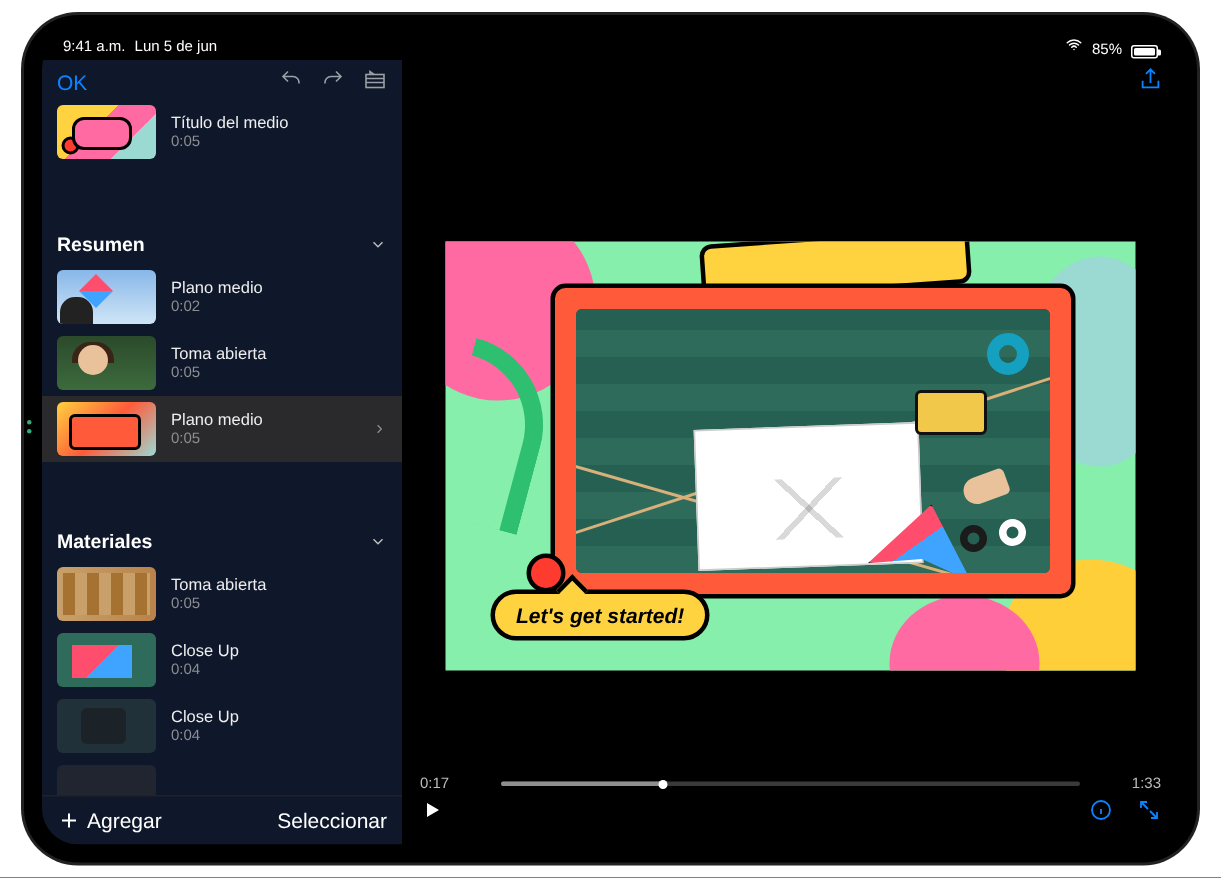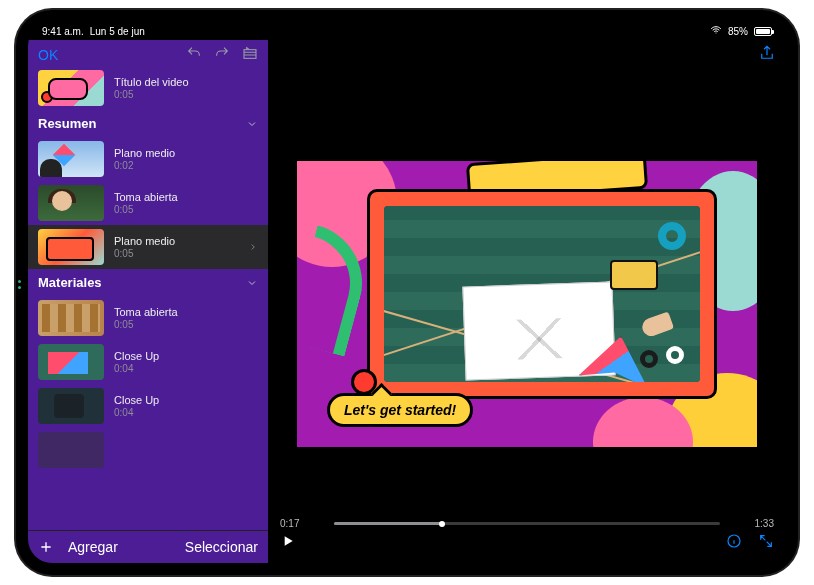--- a/index.html
+++ b/index.html
@@ -1,56 +1,56 @@
 <!DOCTYPE html>
 <html><head>
 <meta charset="utf-8">
 <style>
   * { margin: 0; padding: 0; box-sizing: border-box; font-family: -apple-system, BlinkMacSystemFont, "Helvetica Neue", sans-serif; }
   body { width: 814px; height: 585px; background: #fff; display: flex; align-items: center; justify-content: center; }
   .device-frame { width: 782px; height: 565px; background: #000; border-radius: 36px; padding: 12px; position: relative; box-shadow: 0 0 0 2px #222; }
   .screen { width: 100%; height: 100%; background: #000; border-radius: 24px; overflow: hidden; display: flex; flex-direction: column; }
   .status-bar { height: 18px; display: flex; align-items: center; justify-content: space-between; padding: 0 14px; color: #fff; font-size: 10px; }
-  .status-left, .status-right { display: flex; align-items: center; gap: 6px; }
+  .status-left, .status-right { display: flex; align-items: flex-end; gap: 6px; }
   .battery-shell { width: 18px; height: 9px; border: 1px solid #fff; border-radius: 2px; position: relative; display: inline-block; }
   .battery-shell::after { content: ""; position: absolute; right: -3px; top: 2px; width: 2px; height: 4px; background: #fff; border-radius: 0 1px 1px 0; }
   .battery-fill { position: absolute; inset: 1px; background: #fff; border-radius: 1px; }
 
   .app { flex: 1; display: flex; min-height: 0; }
 
   
-  .sidebar { width: 240px; background: #4c1d95; display: flex; flex-direction: column; color: #fff; }
+  .sidebar { width: 240px; background: #0f172a; display: flex; flex-direction: column; color: #fff; }
   .sb-top { display: flex; align-items: center; justify-content: space-between; padding: 4px 10px 0 10px; height: 26px; }
   .sb-ok { color: #0a84ff; font-size: 14px; }
   .sb-tools { display: flex; gap: 12px; align-items: center; }
   .sb-tools svg { width: 16px; height: 16px; fill: none; stroke: #9aa0a6; stroke-width: 1.6; }
   .project-title { font-size: 13px; font-weight: 600; padding: 4px 10px 6px; }
-  .section-title { font-size: 13px; font-weight: 600; padding: 6px 10px; display: flex; align-items: center; justify-content: space-between; }
+  .section-title { font-size: 13px; font-weight: 600; padding: 6px 10px; display: flex; align-items: center; justify-content: space-between; margin-top: 39px; }
   .section-title svg { width: 12px; height: 12px; fill: none; stroke: #bbb; stroke-width: 2; }
 
   .clip-list { list-style: none; overflow: auto; flex: 1; }
   .clip-row { display: flex; align-items: center; gap: 10px; padding: 4px 10px; height: 44px; }
   .clip-row.selected { background: #2a2a2c; }
   .thumb { width: 66px; height: 36px; border-radius: 4px; background: #333; flex: 0 0 auto; position: relative; overflow: hidden; }
   .clip-meta { flex: 1; min-width: 0; }
   .clip-label { font-size: 11px; color: #eee; line-height: 1.1; }
   .clip-dur { font-size: 10px; color: #8e8e93; }
   .chev { width: 10px; height: 10px; stroke: #8e8e93; fill: none; stroke-width: 2; flex: 0 0 auto; }
 
   .sb-bottom { display: flex; align-items: center; justify-content: space-between; padding: 8px 10px; border-top: 1px solid #222; }
-  .sb-add { display: flex; align-items: center; gap: 14px; color: #fff; font-size: 14px; }
+  .sb-add { display: flex; align-items: center; gap: 4px; color: #fff; font-size: 14px; }
   .sb-add svg { width: 16px; height: 16px; stroke: #fff; stroke-width: 2; fill: none; }
   .sb-select { color: #fff; font-size: 14px; text-align: right; }
 
   
   .viewer { flex: 1; background: #000; display: flex; flex-direction: column; position: relative; }
   .viewer-top { display: flex; justify-content: flex-end; padding: 4px 10px 0 0; height: 24px; }
   .share svg { width: 18px; height: 18px; stroke: #0a84ff; fill: none; stroke-width: 1.6; }
   .canvas-wrap { flex: 1; display: flex; align-items: center; justify-content: center; padding: 30px 12px 0 12px; }
-  .canvas { width: 460px; height: 286px; background: #a21caf; border-radius: 0; position: relative; overflow: hidden; }
+  .canvas { width: 460px; height: 286px; background: #86efac; border-radius: 0; position: relative; overflow: hidden; }
 
   
   .frame { position: absolute; left: 70px; top: 28px; width: 350px; height: 210px; background: #ff5b3a; border: 3px solid #000; border-radius: 10px; }
   .frame-inner { position: absolute; inset: 14px; background: #2e3b3a; border-radius: 4px; overflow: hidden; }
   .mat { position: absolute; inset: 0; background:
      repeating-linear-gradient(0deg, #2f6b5a 0 18px, #266052 18px 36px),
      repeating-linear-gradient(90deg, rgba(0,0,0,0) 0 18px, rgba(0,0,0,.08) 18px 19px);
   }
   .paper { position: absolute; left: 80px; top: 78px; width: 150px; height: 94px; background: #fff; border: 1px solid #ccc; transform: rotate(-2deg); }
   .paper::before { content: ""; position: absolute; left: 26px; top: 34px; width: 96px; height: 40px; background:
@@ -155,21 +155,21 @@
                 </svg></span>
           </div>
         </div>
 
 
         <ul class="clip-list">
 
           <li class="clip-row">
             <div class="thumb th-title"></div>
             <div class="clip-meta">
-              <div class="clip-label">Título del video</div>
+              <div class="clip-label">Título del medio</div>
               <div class="clip-dur">0:05</div>
             </div>
           </li>
 
           <li class="section-title">
             <span>Resumen</span>
             <svg viewBox="0 0 24 24">
                 <path d="M6 9l6 6 6-6"></path>
               </svg>
           </li>

